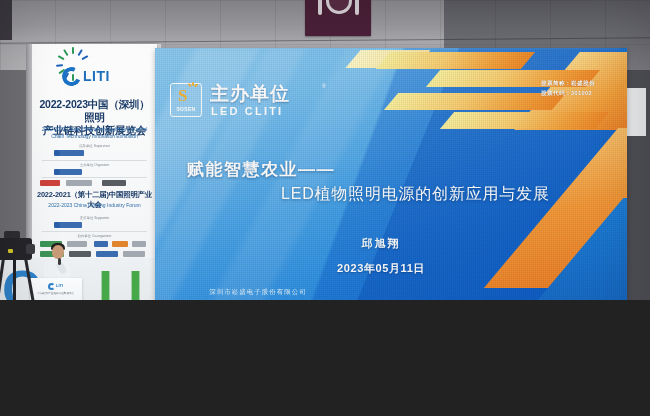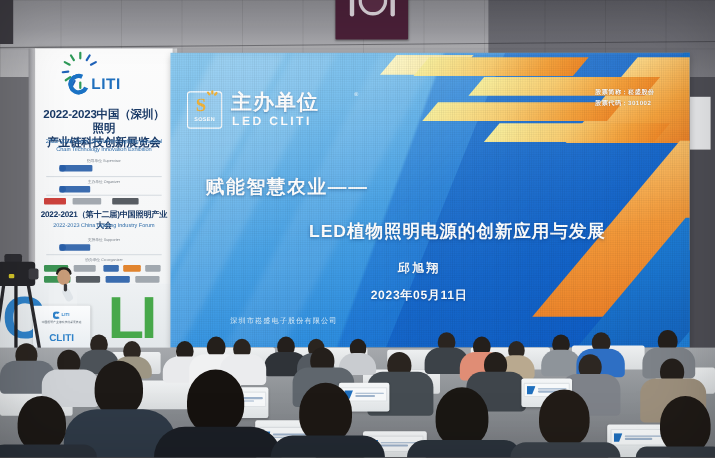--- a/index.html
+++ b/index.html
@@ -1,21 +1,21 @@
 <!DOCTYPE html>
 <html><head>
 <meta charset="utf-8">
 <title>Conference Presentation Photo</title>
 <style>
   html,body{margin:0;padding:0;background:#222;}
   *{box-sizing:border-box;}
   body{font-family:"Liberation Sans","DejaVu Sans",sans-serif;}
 
   #scene{
-    position:relative;width:650px;height:416px;overflow:hidden;
+    position:relative;width:650px;height:300px;overflow:hidden;
     background:#6f6f74;
   }
 
   
   .hall-wall{
     position:absolute;left:0;top:0;width:650px;height:70px;
     background:linear-gradient(180deg,#8d8d92 0%,#9a9a9f 38%,#a9a9ad 60%,#b4b4b7 100%);
   }
   .hall-wall-right{
     position:absolute;left:444px;top:0;width:206px;height:70px;
@@ -269,21 +269,21 @@
     position:absolute;left:41px;top:22px;font-size:11px;font-weight:bold;color:#ffffff;
     letter-spacing:2.2px;line-height:12px;
   }
 
   
   .title-1{
     position:absolute;left:32px;top:110px;font-size:17px;font-weight:bold;color:#ffffff;
     letter-spacing:1.5px;text-shadow:0 1px 3px rgba(0,40,90,.45);white-space:nowrap;
   }
   .title-2{
-    position:absolute;left:126px;top:152px;font-size:16px;font-weight:bold;color:#ffffff;
+    position:absolute;left:126px;top:136px;font-size:16px;font-weight:normal;color:#ffffff;
     letter-spacing:.8px;text-shadow:0 1px 3px rgba(0,40,90,.45);white-space:nowrap;
   }
   .speaker-name{
     position:absolute;left:0;top:188px;width:472px;
     text-align:center;padding-right:20px;
     font-size:11px;font-weight:bold;color:#ffffff;letter-spacing:2px;
     text-shadow:0 1px 2px rgba(0,40,90,.4);
   }
   .speaker-date{
     position:absolute;left:0;top:213px;width:472px;

